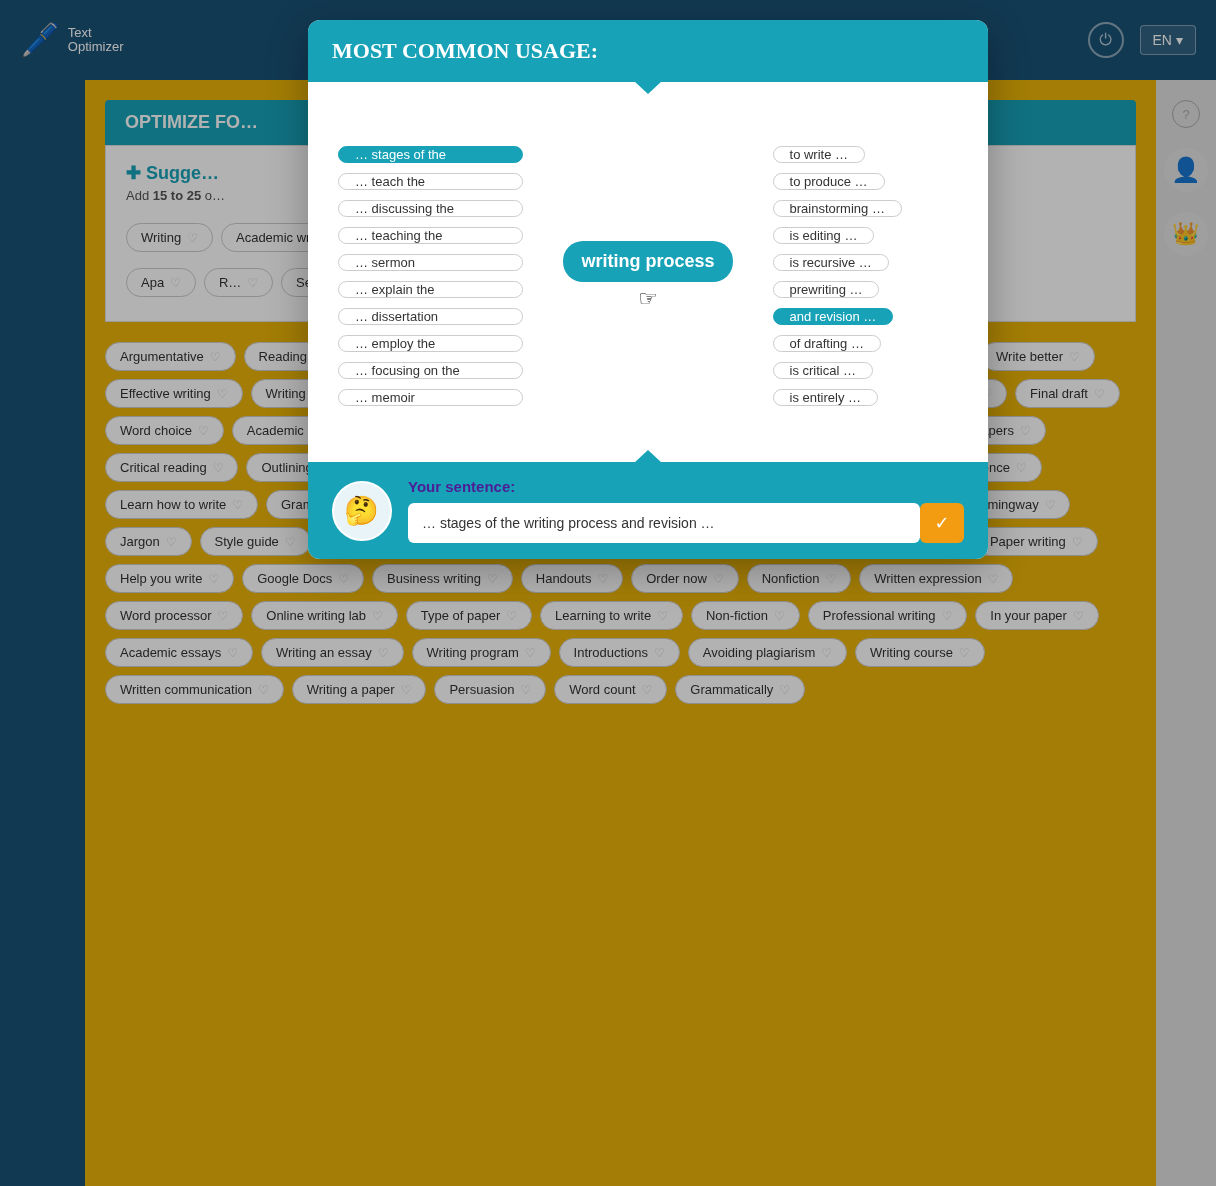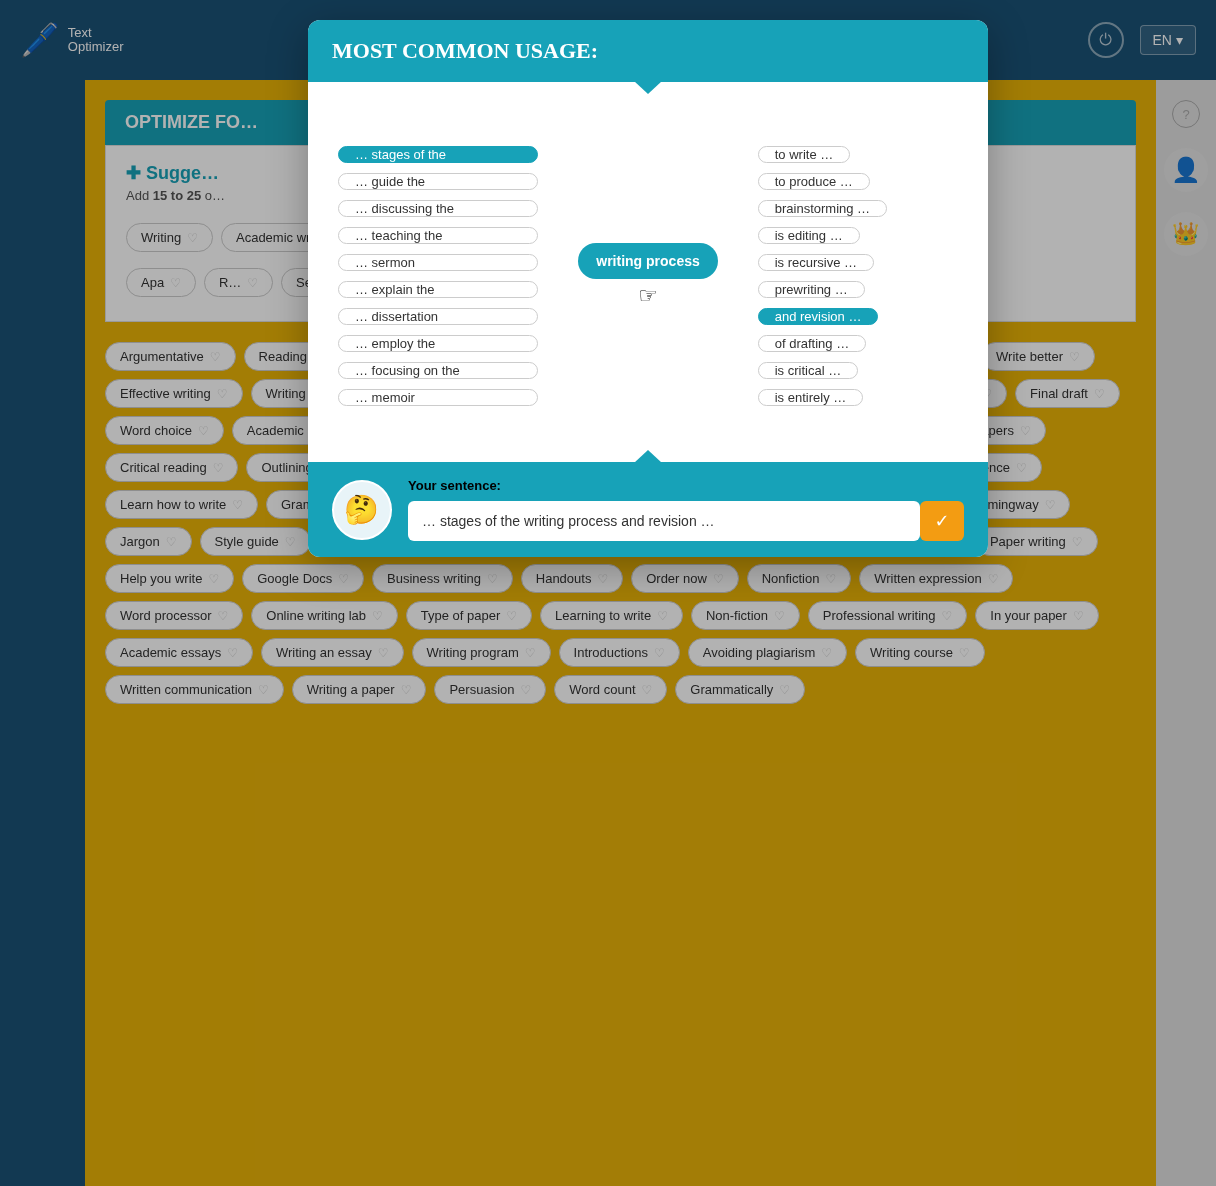--- a/index.html
+++ b/index.html
@@ -250,21 +250,21 @@
       display: flex;
       flex-direction: column;
       align-items: center;
       gap: 0;
     }
     .main-node {
       background: #17a2b8;
       color: white;
       padding: 10px 18px;
       border-radius: 20px;
-      font-size: 14px;
+      font-size: 18px;
       font-weight: bold;
       cursor: pointer;
       position: relative;
     }
     .cursor-hand {
       font-size: 22px;
       margin-top: 4px;
       display: block;
       text-align: center;
     }
@@ -309,23 +309,23 @@
       align-items: center;
       justify-content: center;
       font-size: 28px;
       flex-shrink: 0;
     }
 
     .footer-right {
       flex: 1;
     }
     .your-sentence-label {
-      color: #000000;
+      color: #4c1d95;
       font-weight: bold;
-      font-size: 13px;
+      font-size: 15px;
       margin-bottom: 8px;
     }
 
     .sentence-input-row {
       display: flex;
     }
     .sentence-input {
       flex: 1;
       padding: 10px 14px;
       border: none;
@@ -748,21 +748,21 @@
   <div class="modal">
 
     <div class="modal-header">
       <div class="modal-title">MOST COMMON USAGE:</div>
     </div>
 
     <div class="modal-body">
 
       <div class="left-phrases" id="left-phrases-container">
       <div class="phrase-pill active">… stages of the</div>
-          <div class="phrase-pill">… guide the</div>
+          <div class="phrase-pill">… teach the</div>
           <div class="phrase-pill">… discussing the</div>
           <div class="phrase-pill">… teaching the</div>
           <div class="phrase-pill">… sermon</div>
           <div class="phrase-pill">… explain the</div>
           <div class="phrase-pill">… dissertation</div>
           <div class="phrase-pill">… employ the</div>
           <div class="phrase-pill">… focusing on the</div>
           <div class="phrase-pill">… memoir</div>
         </div>
 

